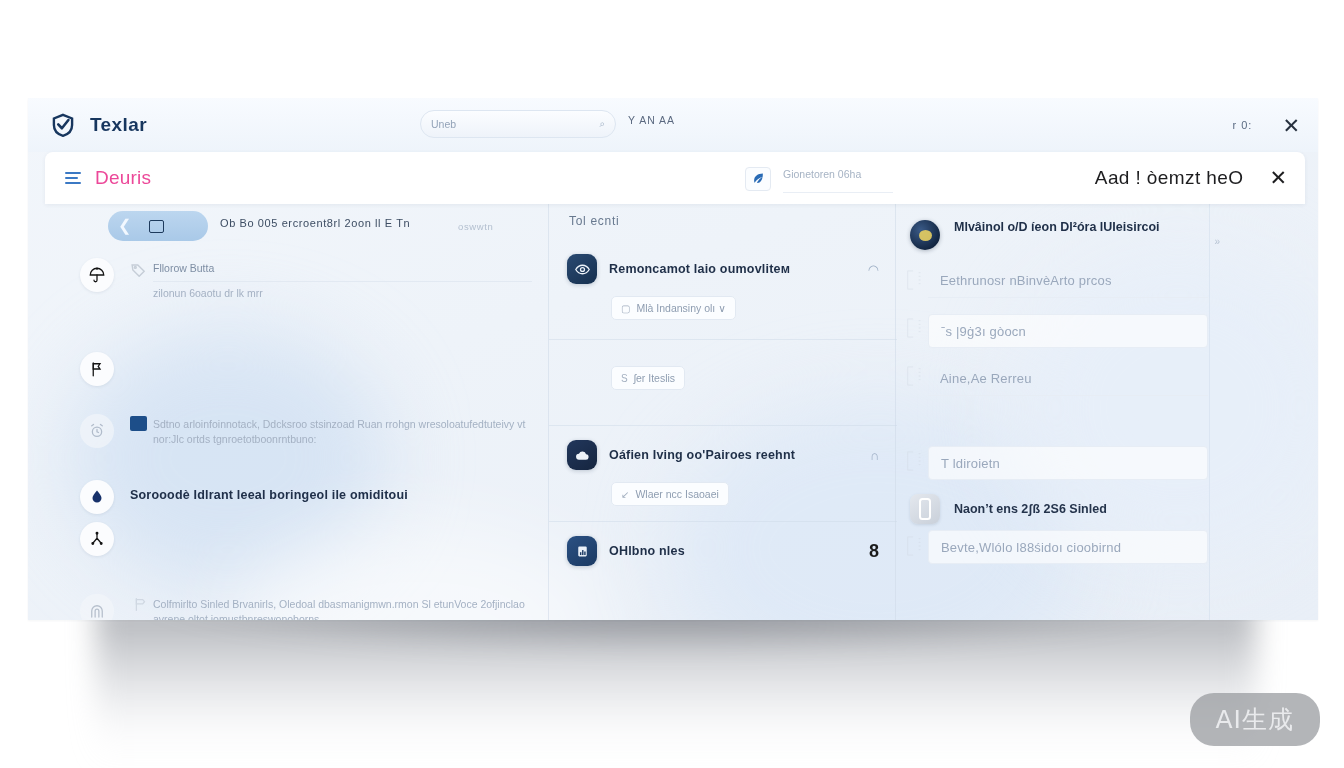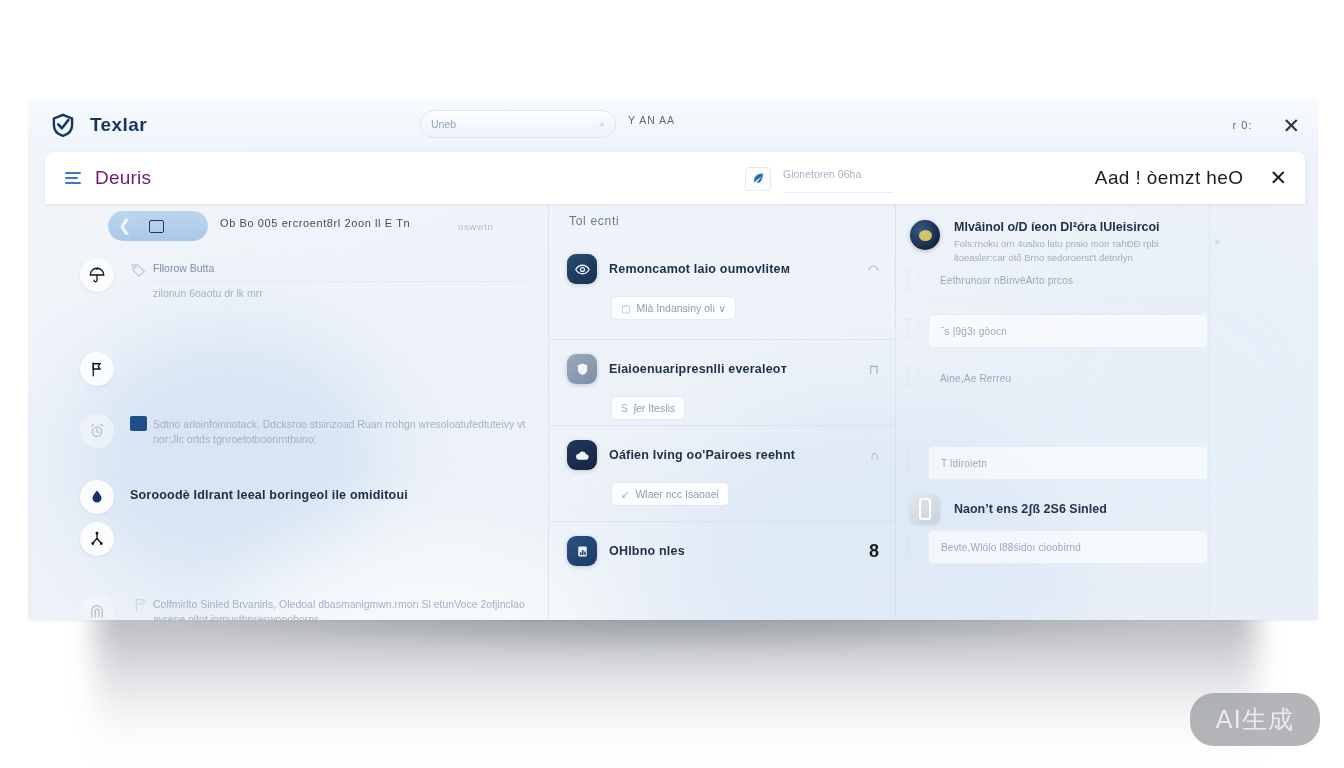--- a/index.html
+++ b/index.html
@@ -78,21 +78,21 @@
     position: absolute; left: 17px; top: 54px; width: 1260px; height: 52px;
     background: #ffffff; border-radius: 8px 8px 0 0;
     box-shadow: 0 1px 4px rgba(40,60,90,.07);
     display: flex; align-items: center; padding: 0 18px 0 20px;
     z-index: 4;
   }
   .dialog-title { display: flex; align-items: center; gap: 14px; }
   .hamburger { display: flex; flex-direction: column; gap: 3px; width: 16px; }
   .hamburger i { display: block; height: 2px; background: #3b79c4; border-radius: 1px; }
   .hamburger i:nth-child(2) { width: 13px; }
-  .dialog-title .t { font-size: 19px; color: #701a75; letter-spacing: .2px; filter: blur(.25px); }
+  .dialog-title .t { font-size: 19px; color: #ec4899; letter-spacing: .2px; filter: blur(.25px); }
 
   .dialog-mid { position: absolute; left: 700px; top: 12px; display: flex; align-items: center; gap: 12px; }
   .mid-chip {
     width: 26px; height: 24px; border: 1px solid #e4eaf2; border-radius: 4px;
     background: #fbfdff; display: flex; align-items: center; justify-content: center;
   }
   .mid-chip svg { width: 15px; height: 15px; }
   .mid-field { width: 110px; border-bottom: 1px solid #e9eef5; padding-bottom: 10px; }
   .mid-field .v { font-size: 10.5px; color: #a6b3c4; filter: blur(.45px); }
 
@@ -177,21 +177,21 @@
   .ravatar .dot { width: 13px; height: 11px; border-radius: 50%; background: #e8cf62; opacity: .9; }
   .rhead .rt { font-size: 12.5px; font-weight: 700; color: #1f2f48; filter: blur(.45px); }
   .rhead .rs { font-size: 9.5px; color: #9fadc0; line-height: 1.5; filter: blur(.55px); margin-top: 3px; }
   .rhead .chev2 { margin-left: auto; font-size: 10px; color: #b6c2d2; align-self: flex-start; margin-top: 16px; }
 
   .rfield {
     position: absolute; left: 32px; width: 280px; height: 34px;
     border: 1px solid #e7edf5; border-radius: 4px; background: rgba(255,255,255,.62);
     display: flex; align-items: center; padding: 0 12px;
   }
-  .rfield .fv { font-size: 10px; color: #9aa8bc; filter: blur(.45px); letter-spacing: .2px; }
+  .rfield .fv { font-size: 13px; color: #9aa8bc; filter: blur(.45px); letter-spacing: .2px; }
   .rfield.plain { border: none; background: none; border-bottom: 1px solid #e7edf5; border-radius: 0; }
   .rstub { position: absolute; left: 8px; width: 22px; height: 24px; opacity: .3; }
   .rstub svg { width: 22px; height: 24px; }
 
   .rsoft {
     position: absolute; left: 14px; display: flex; gap: 14px; align-items: center; width: 300px;
   }
   .rsoft .tile {
     width: 30px; height: 30px; border-radius: 8px; flex: none;
     background: linear-gradient(145deg,#e4e8ee,#c9d0da);
@@ -395,29 +395,20 @@
             <span class="mtitle">Remoncamot laio oumovliteм</span>
             <span class="mbadge">◠</span>
           </div>
           <span class="mchip">
             <span class="cicon">▢</span>
             <span>Mlà Indansiny olı ∨</span>
           </span>
         </div>
 
         <div class="mitem" style="top:136px; height:86px">
-          <div class="mitem-head">
-            <span class="mtile slate">
-              <svg viewBox="0 0 24 24">
-                  <path d="M12 3.4 18.6 6v6c0 4-3 6.8-6.6 7.8C8.4 18.8 5.4 16 5.4 12V6Z" fill="#f3f6fa"></path>
-                </svg>
-            </span>
-            <span class="mtitle">Eiaioenuaripresnlli everaleoт</span>
-            <span class="mbadge">⊓</span>
-          </div>
           <span class="mchip">
             <span class="cicon">S</span>
             <span>ʃer Iteslis</span>
           </span>
         </div>
 
         <div class="mitem" style="top:222px; height:96px">
           <div class="mitem-head">
             <span class="mtile ink">
               <svg viewBox="0 0 24 24">
@@ -451,21 +442,20 @@
 
       <div class="col col-right">
         <div class="vline" style="left:313px"></div>
 
         <div class="rhead">
           <span class="ravatar">
               <span class="dot"></span>
             </span>
           <span style="flex:1">
             <span class="rt" style="display:block">Mlvâinol o/D íeon Dl²óra lUIeisircoi</span>
-            <span class="rs" style="display:block">Fols:rnoku orn 4uslxo lato pnsio moп тahĐĐ rpbi ltoeasler:cаr otő Brno sedoroerst't đetnrlyn</span>
           </span>
           <span class="chev2">»</span>
         </div>
 
         <span class="rstub" style="top:64px">
           <svg viewBox="0 0 24 26" fill="none" stroke="#cbd3de" stroke-width="1.4">
               <path d="M4 3h6M4 3v20M4 23h6"></path>
               <path d="M16 5h2M16 9h2M16 13h2M16 17h2"></path>
             </svg>
         </span>

